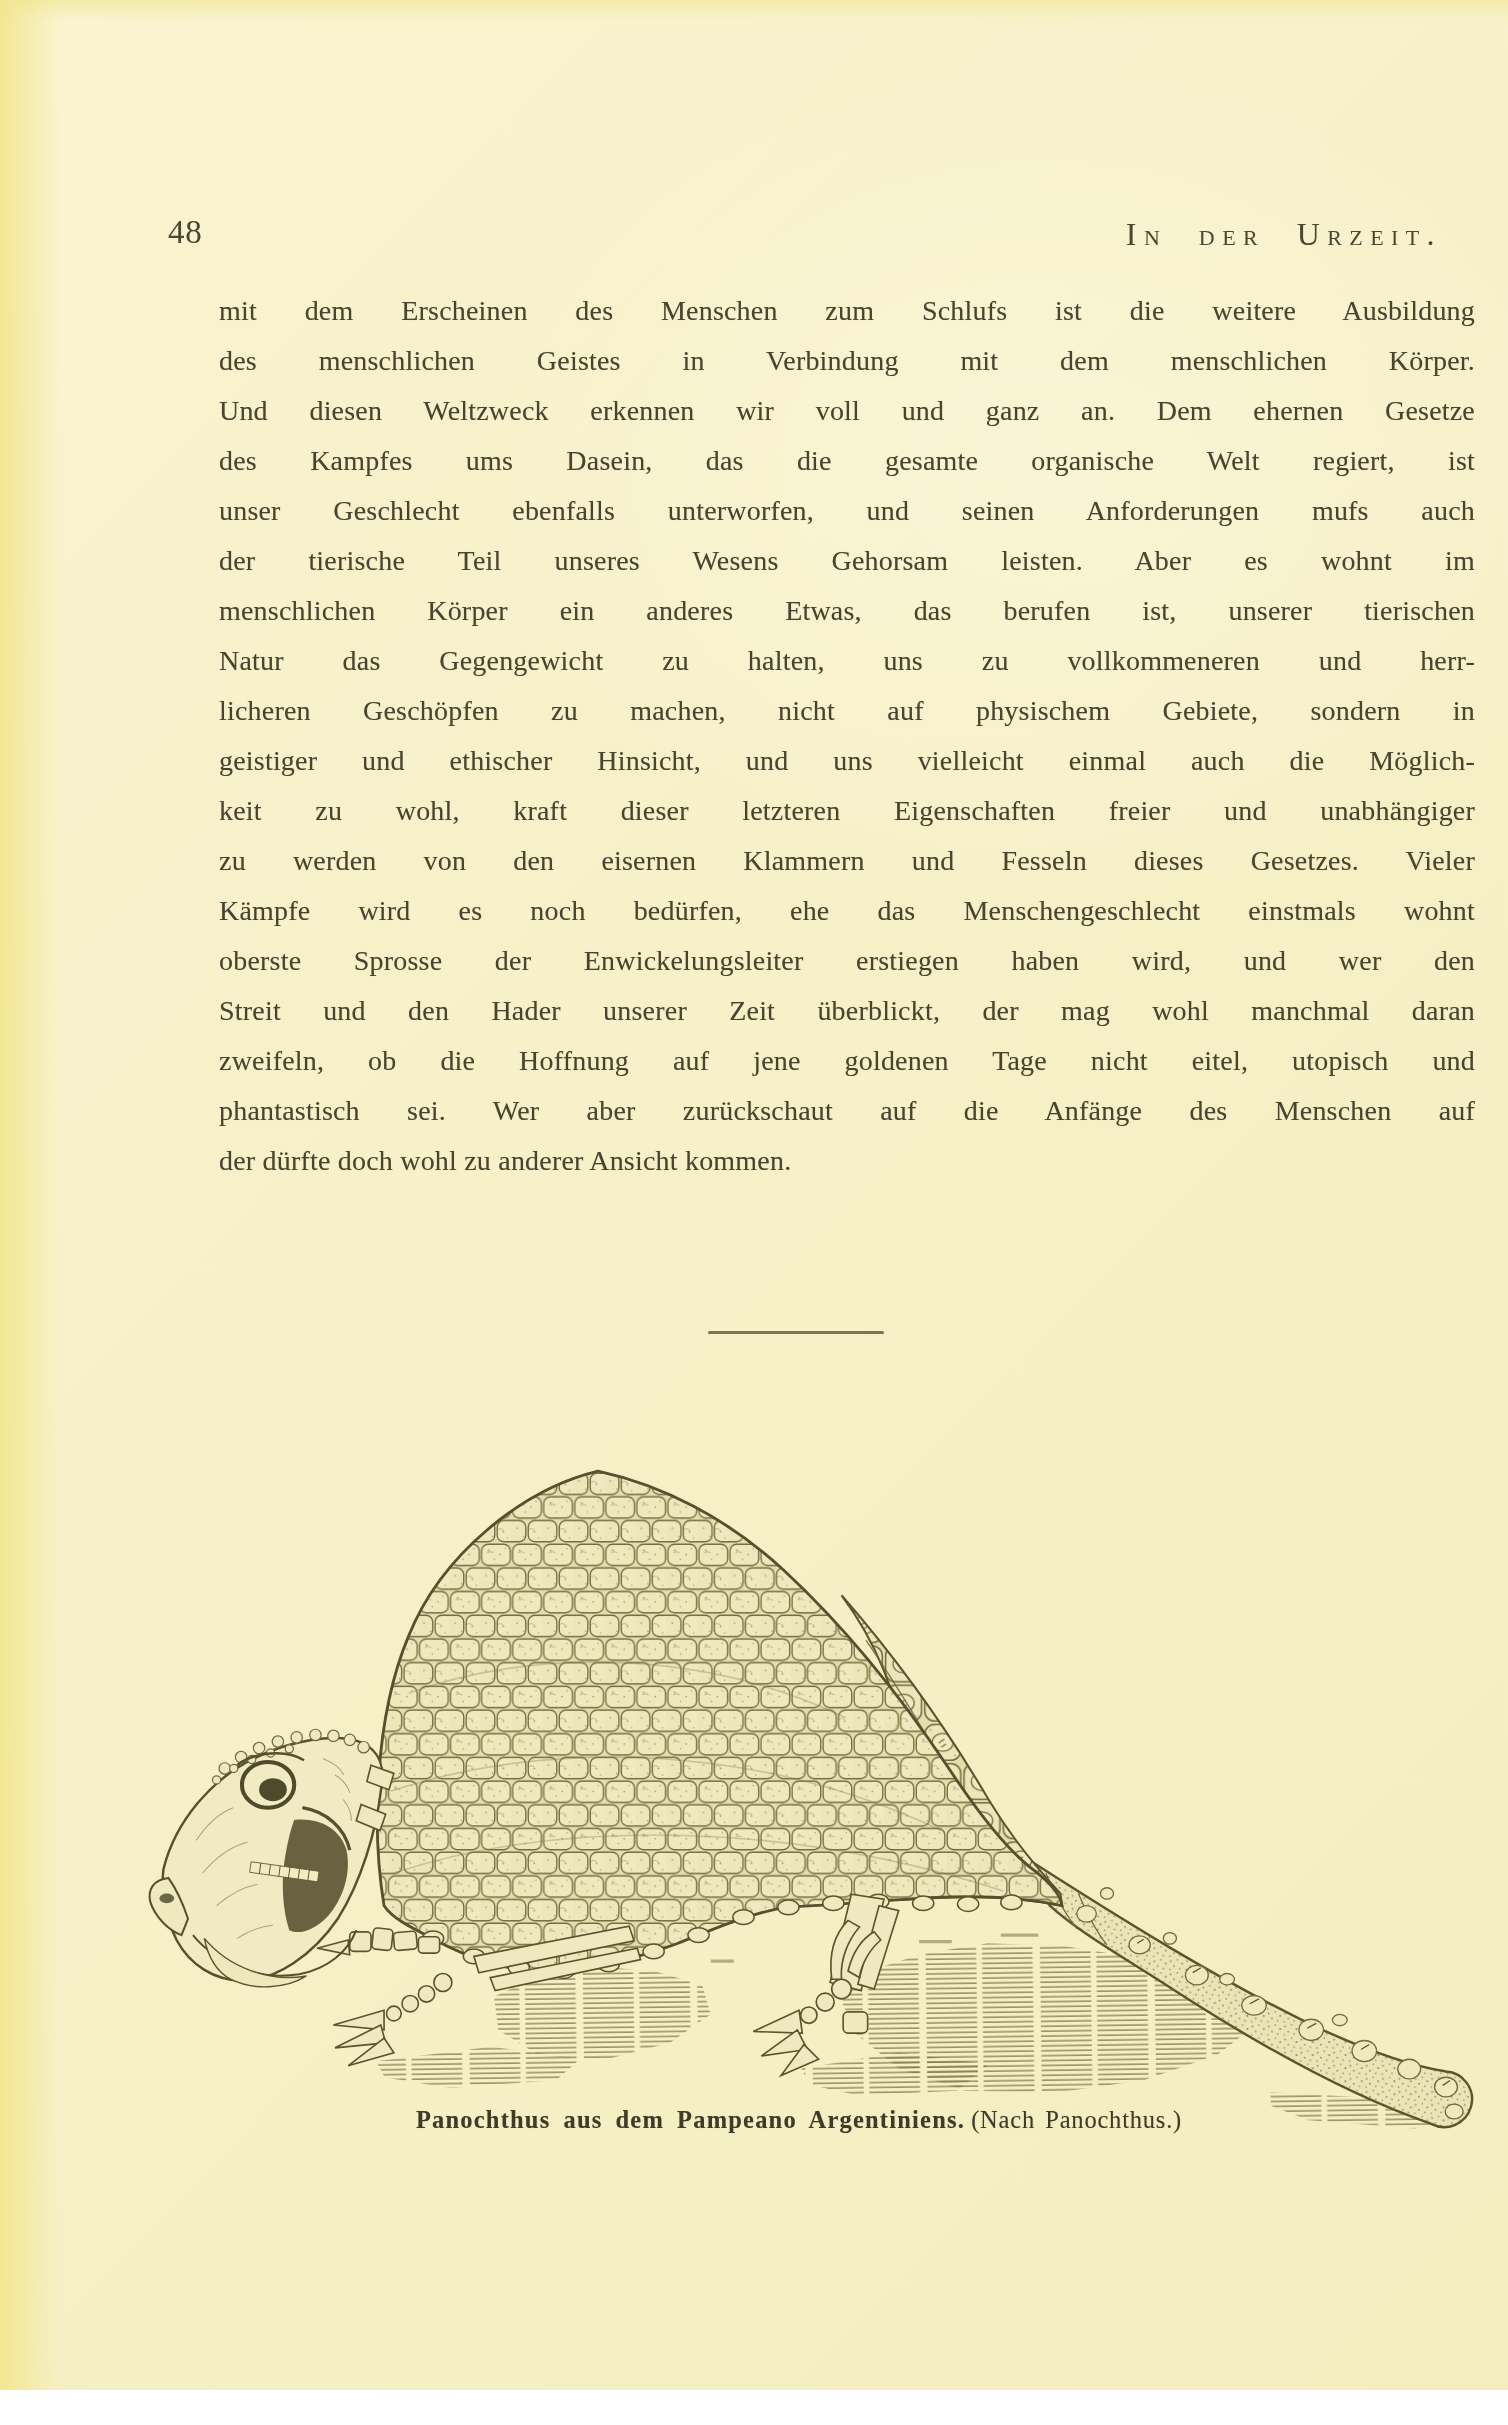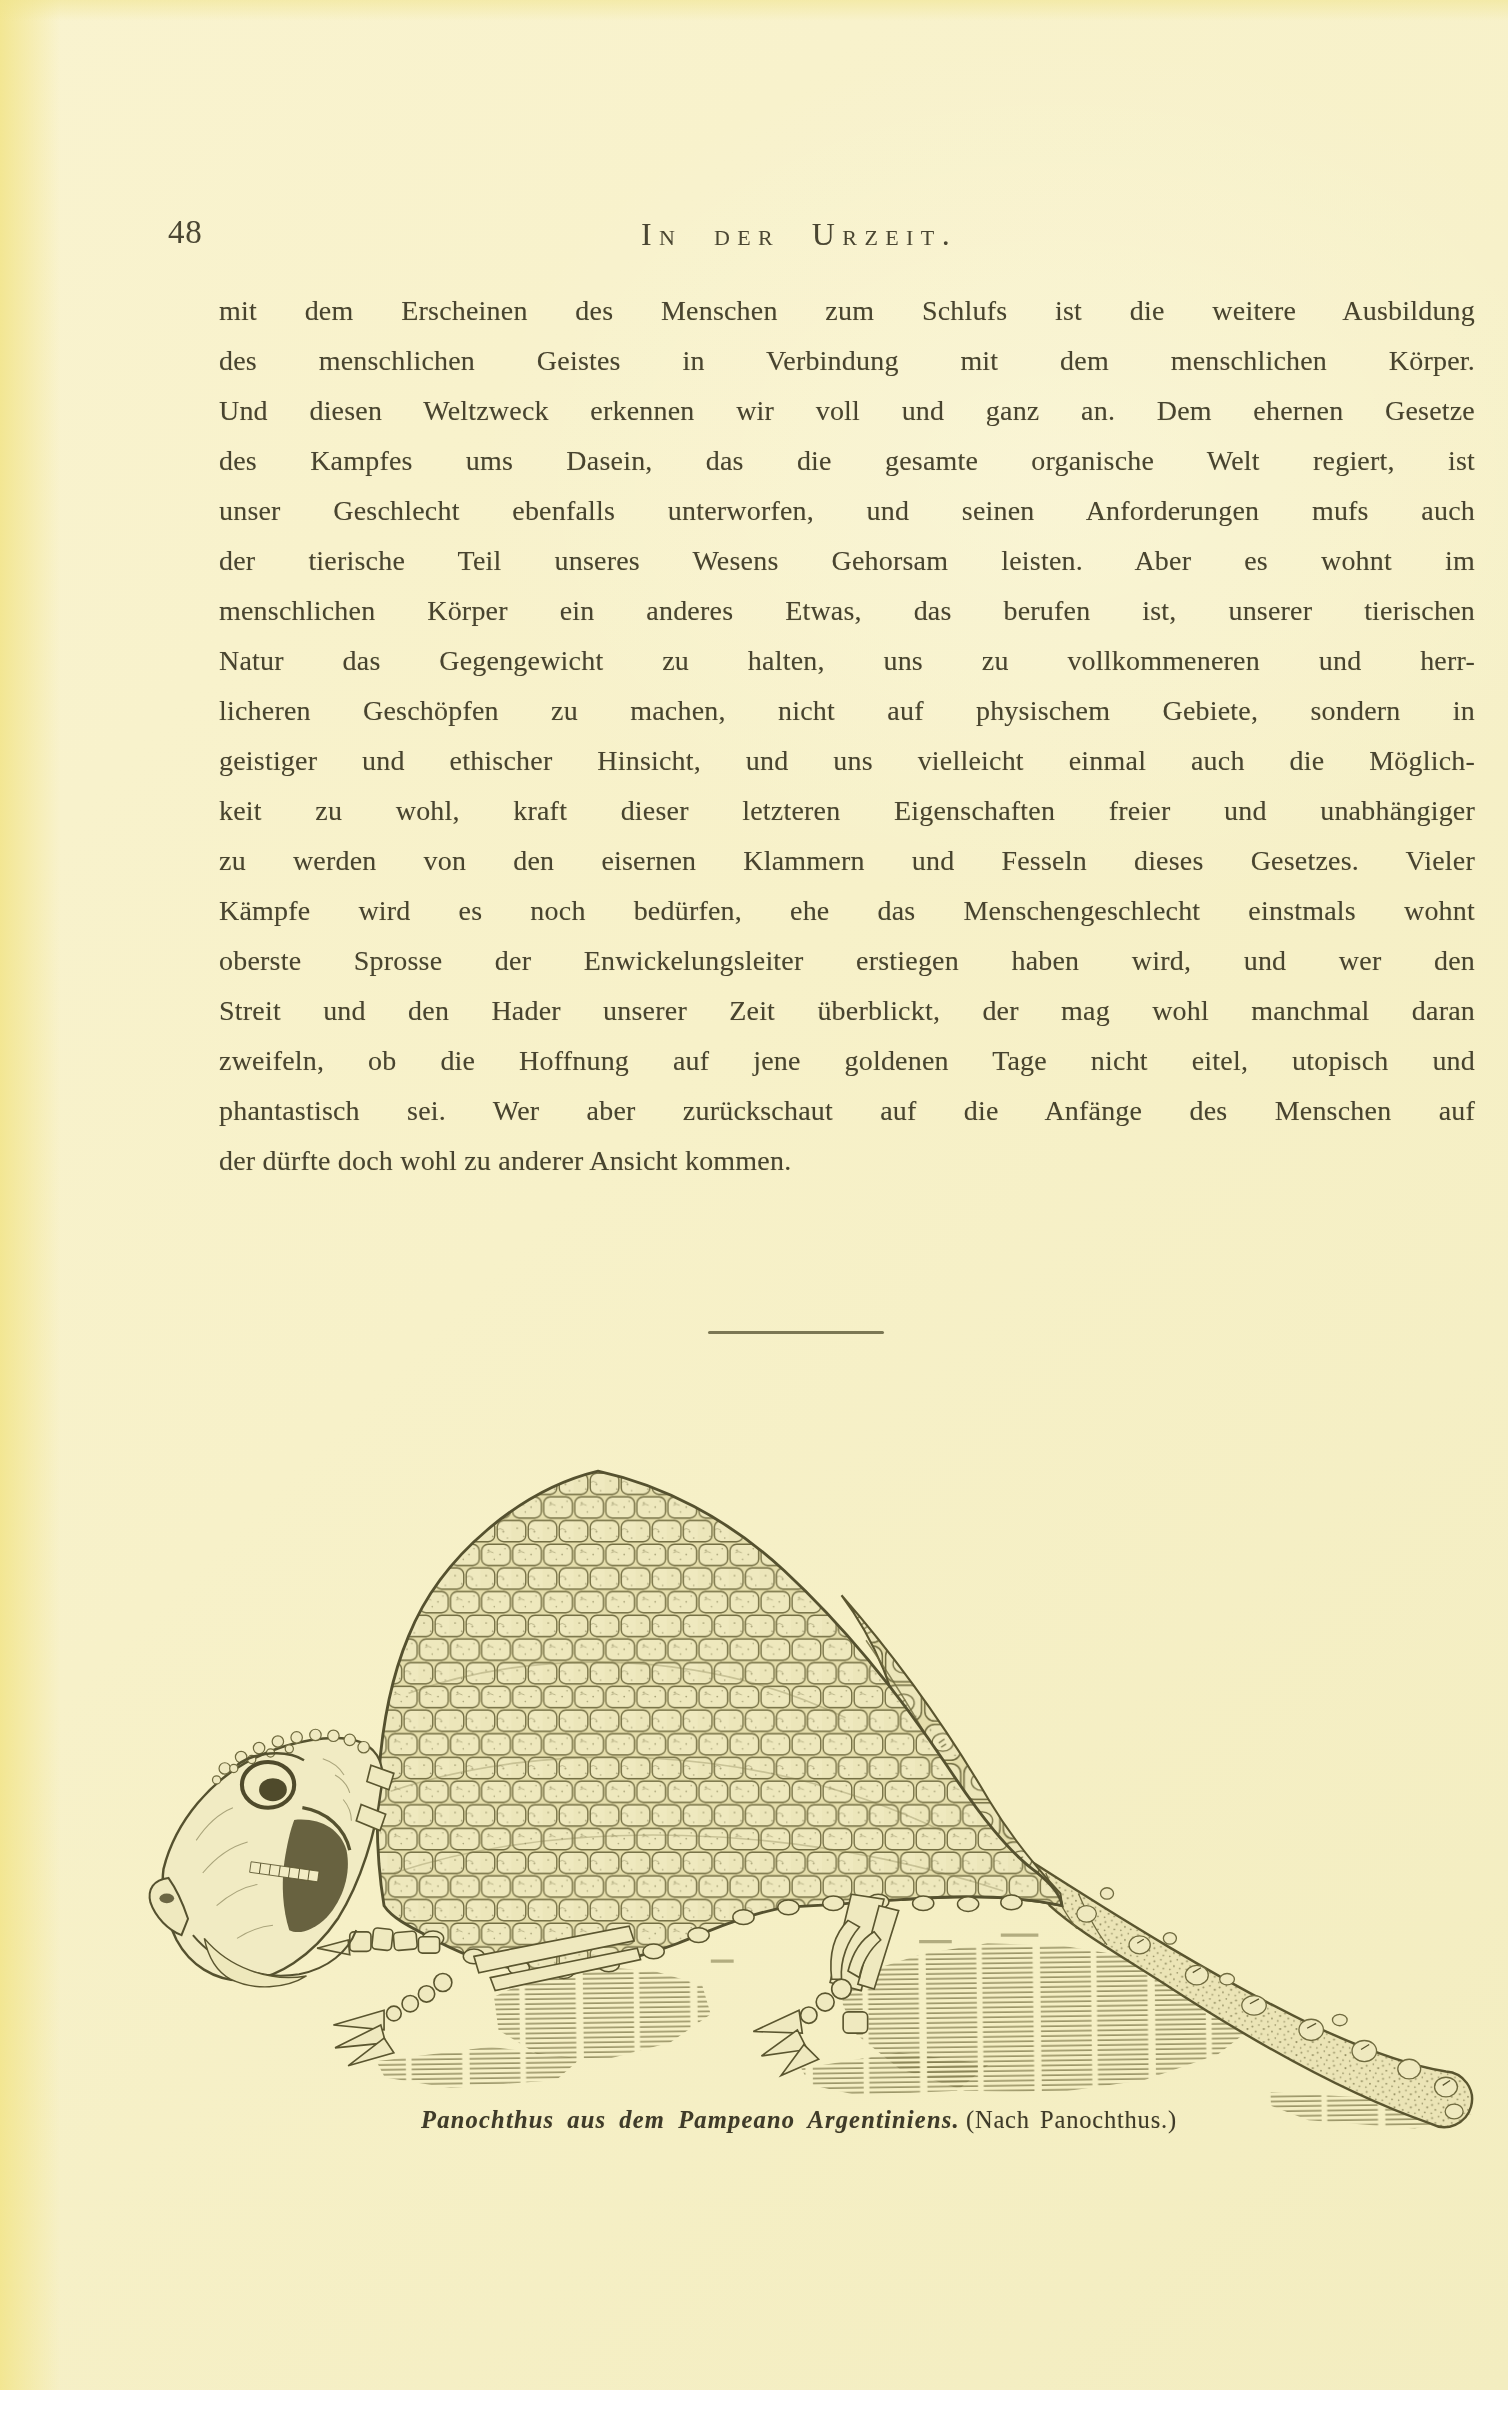--- a/index.html
+++ b/index.html
@@ -19,22 +19,22 @@
   }
   .edge-top{
     position:absolute;left:0;top:0;right:0;height:21px;
     background:linear-gradient(180deg, rgba(240,228,140,0.55), rgba(240,228,140,0));
   }
   .pagenum{
     position:absolute;left:168px;top:214px;
     font-size:33px;letter-spacing:0.8px;color:#4a4632;
   }
   .rhead{
-    position:absolute;left:170px;top:216px;width:1258px;
-    text-align:center;
+    position:absolute;left:184px;top:216px;width:1258px;
+    text-align:right;
     font-variant:small-caps;
     font-size:32px;letter-spacing:7.4px;word-spacing:16.3px;
     color:#4a4632;
   }
   .bodytext{
     position:absolute;left:171px;top:286px;width:1256px;
     font-size:28px;line-height:50px;
     letter-spacing:0.2px;
     color:#48442f;
     text-shadow:0 0 0.8px rgba(72,68,47,0.28);
@@ -45,21 +45,21 @@
   .divider{
     position:absolute;left:708px;top:1331px;width:176px;height:2.5px;
     background:#6e6947;border-radius:1.6px;opacity:0.9;
   }
   .figwrap{ position:absolute;left:139px;top:1448px;width:1356px;height:703px; }
   .figcaption{
     position:absolute;left:170px;top:2106px;width:1258px;
     text-align:center;font-size:24.5px;color:#3f3b29;
     text-shadow:0 0 0.8px rgba(63,59,41,0.3);
   }
-  .cap-main{ font-weight:bold;letter-spacing:1.2px;word-spacing:5.7px;font-style:italic; }
+  .cap-main{ font-weight:bold;letter-spacing:1.2px;word-spacing:5.7px; }
   .cap-src{ font-weight:normal;letter-spacing:0.8px;word-spacing:3.3px; }
 </style>
 </head>
 <body>
 
 <div class="page">
   <div class="edge-left"></div>
   <div class="edge-top"></div>
 
   <div class="pagenum">48</div>

